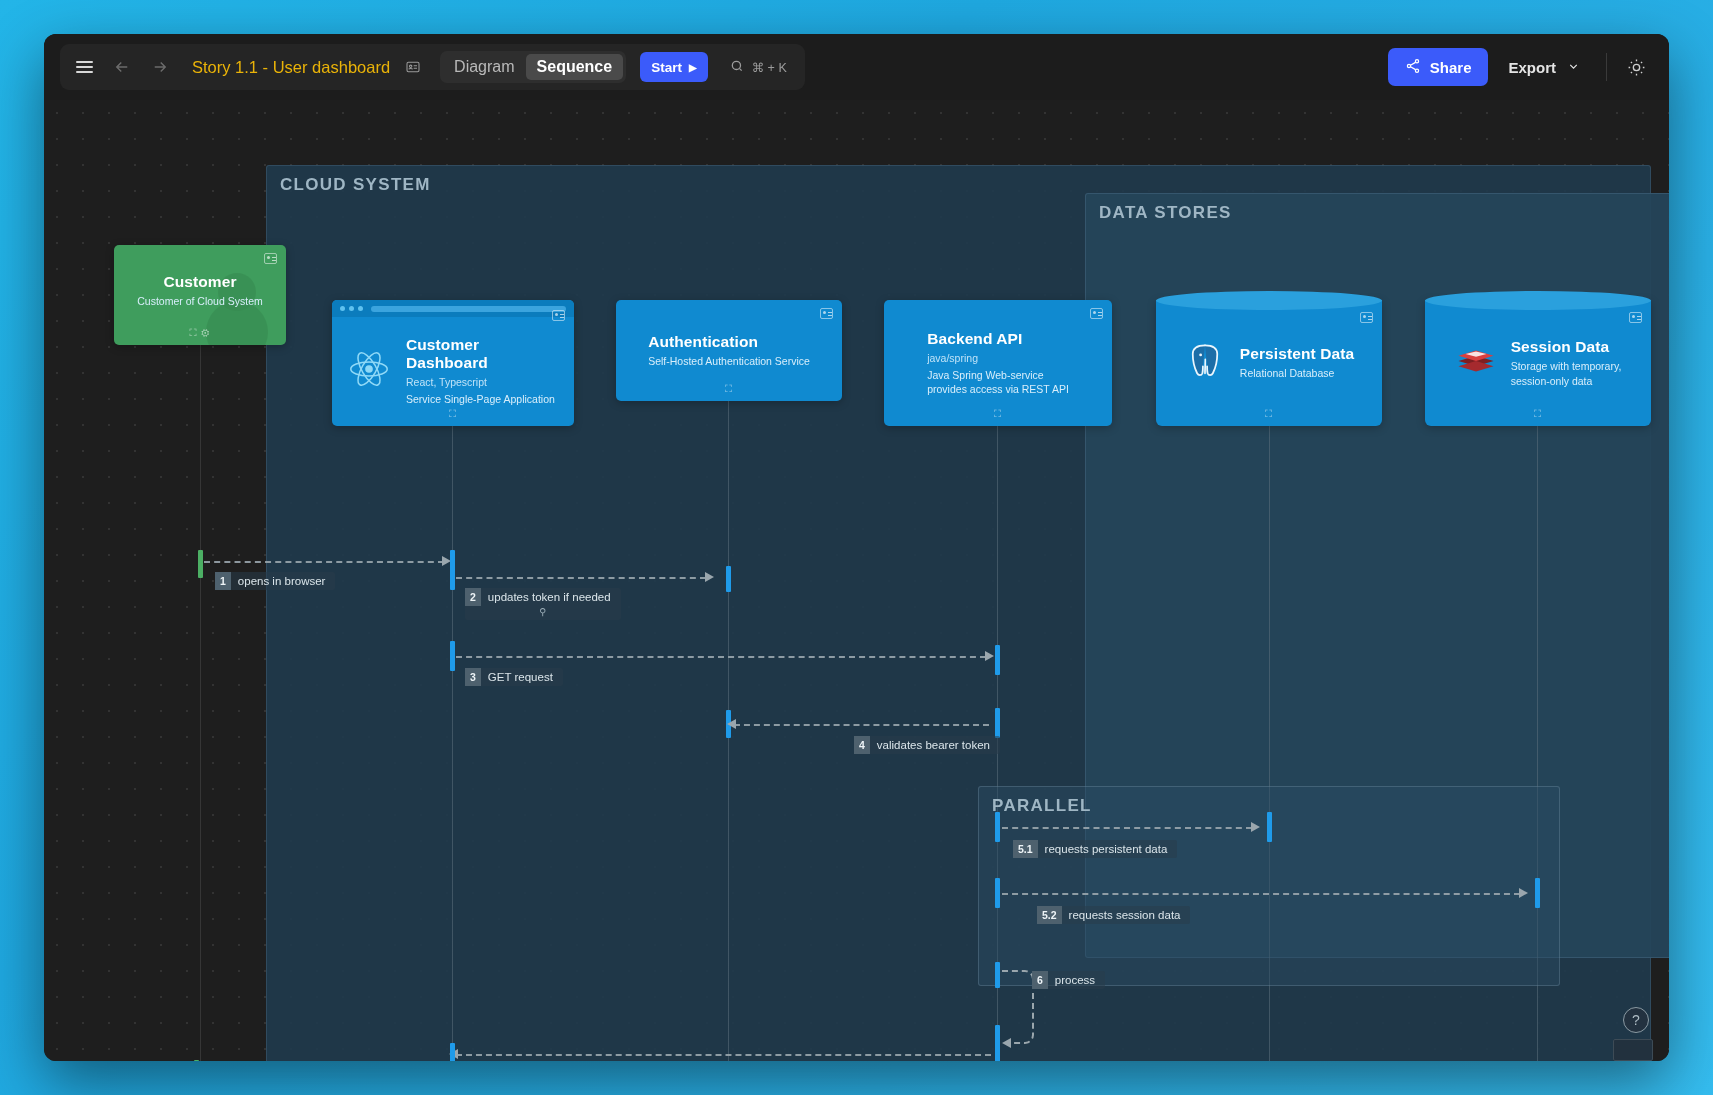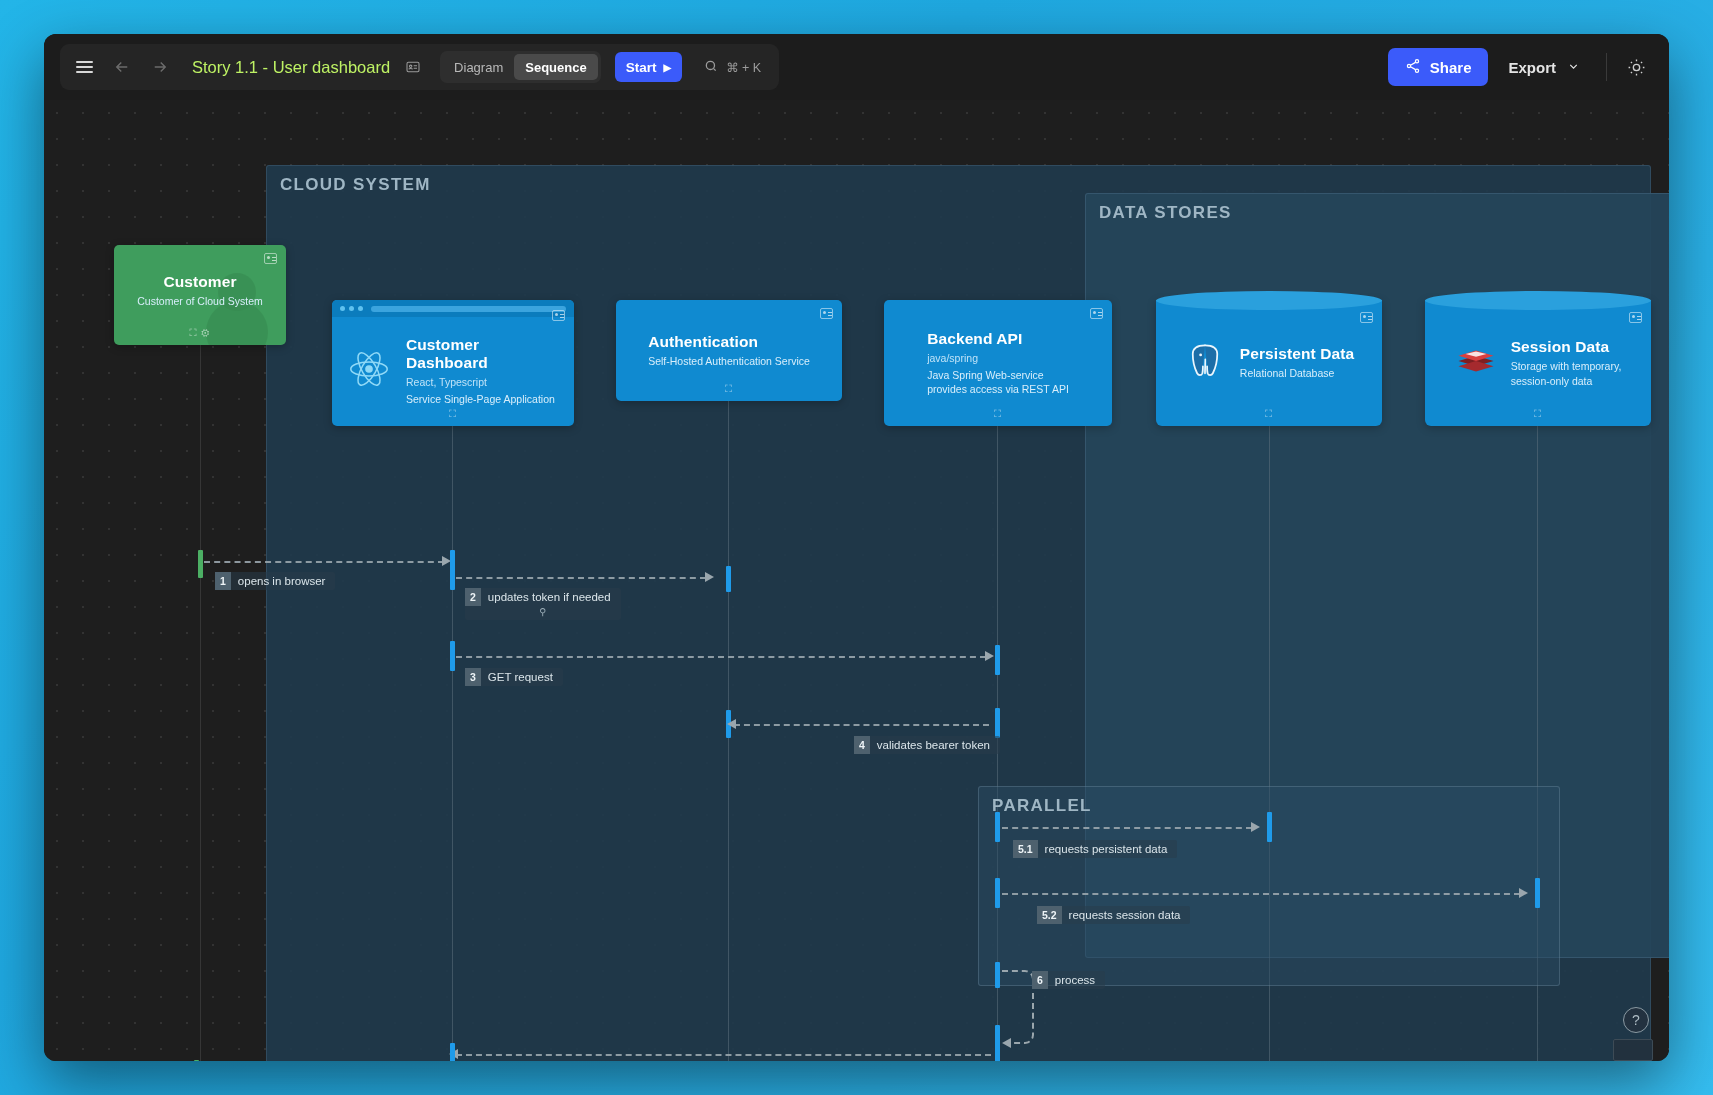--- a/index.html
+++ b/index.html
@@ -44,21 +44,21 @@
     width: 36px; height: 36px;
     display: flex; align-items: center; justify-content: center;
     border-radius: 7px; cursor: pointer;
     color: #d6d6d6;
   }
   .tb-icon-btn.dim { color: #6b6b6b; }
   .hamburger span {
     display:block; width: 17px; height: 1.8px; background:#d8d8d8; margin: 3px 0; border-radius: 1px;
   }
   .doc-title {
-    color: #bef264;
+    color: #eab308;
     font-size: 16.5px;
     padding: 0 8px 0 12px;
     white-space: nowrap;
     cursor: text;
   }
   .title-badge {
     width: 26px; height: 26px;
     display:flex;align-items:center;justify-content:center;
     color:#9a9a9a; cursor:pointer;
   }
@@ -66,21 +66,21 @@
     display:flex; align-items:center;
     background: #2e2e2e;
     border-radius: 7px;
     padding: 3px;
     margin-left: 12px;
     height: 32px;
   }
   .seg {
     padding: 0 11px; height: 26px;
     display:flex;align-items:center;
-    font-size: 13px; color:#b9b9b9;
+    font-size: 16px; color:#b9b9b9;
     border-radius: 5px; cursor: pointer;
     white-space: nowrap;
   }
   .seg.active { background: #4a4a4a; color: #ffffff; font-weight: bold; }
   .start-btn {
     margin-left: 12px;
     height: 30px;
     background: #3b5bfa;
     border-radius: 6px;
     display:flex;align-items:center;gap:7px;

